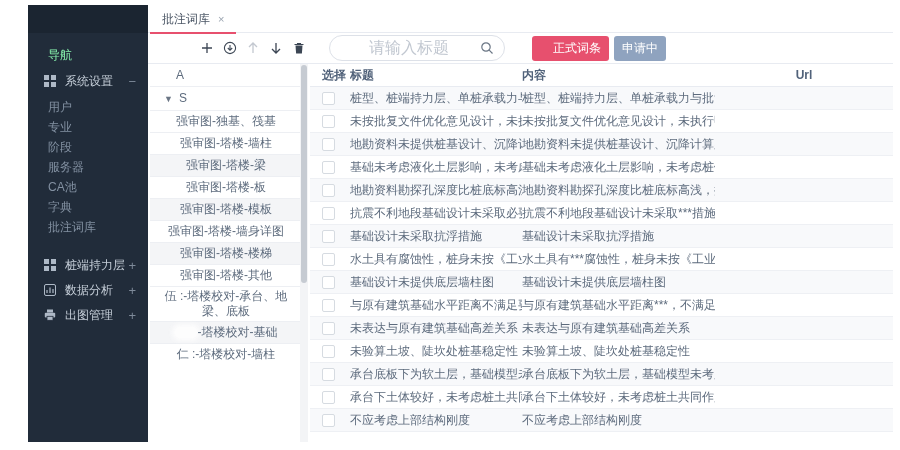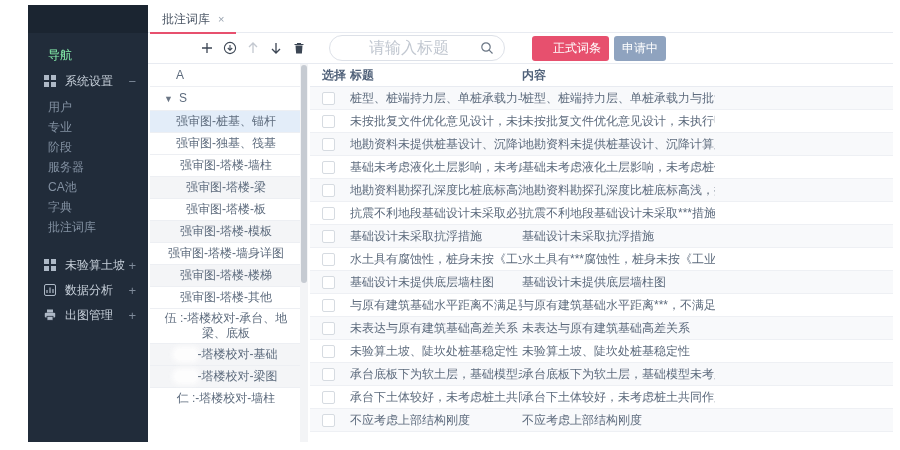--- a/index.html
+++ b/index.html
@@ -99,21 +99,21 @@
     <div class="side-groups" id="side-groups">
         <div class="side-section">
           <span class="s-icon">
             <svg viewBox="0 0 12 12">
               <rect x="0" y="0" width="5" height="5" fill="currentColor"></rect>
               <rect x="7" y="0" width="5" height="5" fill="currentColor"></rect>
               <rect x="0" y="7" width="5" height="5" fill="currentColor"></rect>
               <rect x="7" y="7" width="5" height="5" fill="currentColor"></rect>
             </svg>
           </span>
-          <span>未验算土坡</span>
+          <span>桩端持力层</span>
           <span class="toggle">+</span>
         </div>
         <div class="side-section">
           <span class="s-icon">
             <svg viewBox="0 0 12 12">
               <rect x="0.5" y="0.5" width="11" height="11" rx="1.5" stroke="currentColor" fill="none"></rect>
               <path d="M3 9V6M6 9V3.5M9 9V5" stroke="currentColor" stroke-width="1.2"></path>
             </svg>
           </span>
           <span>数据分析</span>
@@ -187,23 +187,20 @@
 
     <div class="content">
 
       <div class="catalog-wrap">
         <div class="catalog">
           <div class="cat-header">A</div>
           <div class="cat-tree">
             <span class="caret">▼</span><span>S</span>
           </div>
           <div id="cat-items">
-              <div class="cat-item selected">
-                <span>强审图-桩基、锚杆</span>
-              </div>
               <div class="cat-item">
                 <span>强审图-独基、筏基</span>
               </div>
               <div class="cat-item">
                 <span>强审图-塔楼-墙柱</span>
               </div>
               <div class="cat-item alt">
                 <span>强审图-塔楼-梁</span>
               </div>
               <div class="cat-item">
@@ -220,40 +217,37 @@
               </div>
               <div class="cat-item">
                 <span>强审图-塔楼-其他</span>
               </div>
               <div class="cat-item">
                 <span>伍 :-塔楼校对-承台、地梁、底板</span>
               </div>
               <div class="cat-item alt">
                 <span class="redact"></span>
                 <span>-塔楼校对-基础</span>
-              </div>
-              <div class="cat-item alt">
-                <span class="redact"></span>
-                <span>-塔楼校对-梁图</span>
               </div>
               <div class="cat-item">
                 <span>仁 :-塔楼校对-墙柱</span>
               </div>
             </div>
         </div>
         <div class="cat-scrollbar">
           <div class="cat-thumb"></div>
         </div>
       </div>
 
       <div class="table">
         <div class="thead">
           <div class="col-sel">选择</div>
           <div class="col-title">标题</div>
           <div class="col-content">内容</div>
+          <div class="col-url">Url</div>
         </div>
         <div id="table-body">
             <div class="trow alt">
               <div class="col-sel">
                 <div class="checkbox"></div>
               </div>
               <div class="col-title">桩型、桩端持力层、单桩承载力与...</div>
               <div class="col-content">桩型、桩端持力层、单桩承载力与批复文件不符，实际桩型、桩端持...</div>
               <div class="col-url"></div>
             </div>

